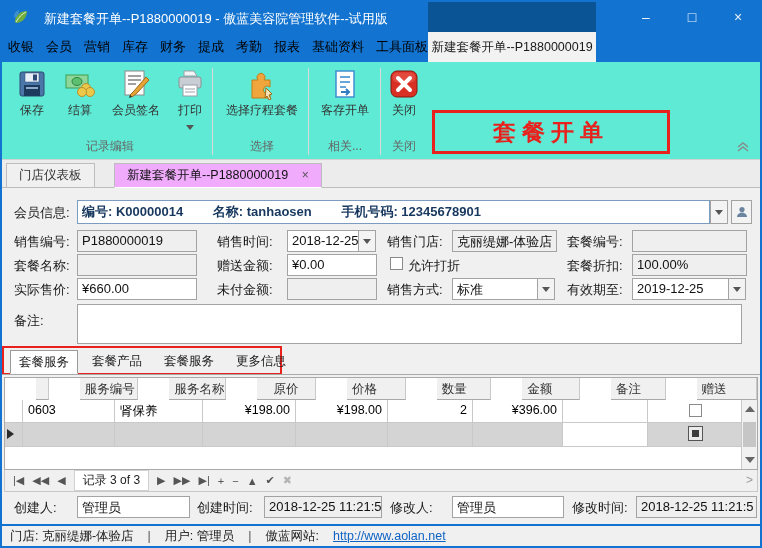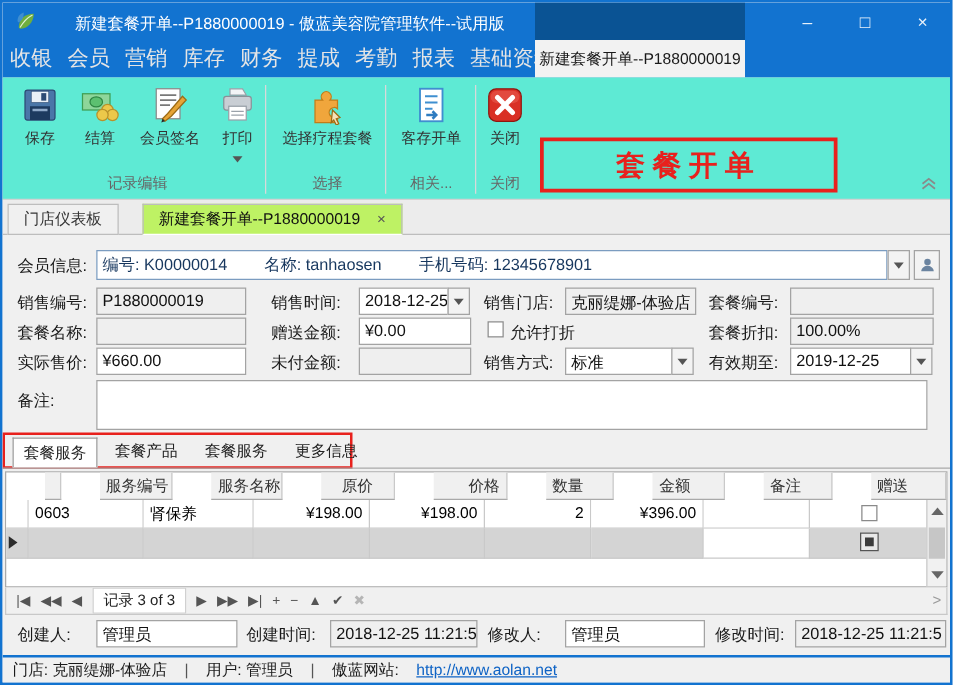--- a/index.html
+++ b/index.html
@@ -4,28 +4,28 @@
 <style>
   * { margin:0; padding:0; box-sizing:border-box; }
   html,body { width:762px; height:548px; }
   body { font-family:"Liberation Sans","DejaVu Sans",sans-serif; }
   #app { position:relative; width:762px; height:548px; border:2px solid #1273d0;
          background:#f0f0f0; overflow:hidden; }
   .abs { position:absolute; }
 
   
   .titlebar { position:absolute; left:0; top:0; width:758px; height:30px; background:#1273d0; }
-  .titlebar .ttl { position:absolute; left:42px; top:8px; color:#fff; font-size:13px; white-space:nowrap;margin-left:16px; }
+  .titlebar .ttl { position:absolute; left:42px; top:8px; color:#fff; font-size:13px; white-space:nowrap; }
   .tb-darkblock { position:absolute; left:426px; top:0; width:168px; height:30px; background:#0a5394; }
   .winbtn { position:absolute; top:0; width:44px; height:30px; color:#e8f1fa; font-size:14px;
             text-align:center; line-height:30px; }
 
   
   .menubar { position:absolute; left:0; top:30px; width:758px; height:30px; background:#1273d0; display:flex; }
-  .menuitem { color:#e5e5e5; font-size:17px; line-height:30px; padding:0 6px; white-space:nowrap; }
+  .menuitem { color:#000000; font-size:13px; line-height:30px; padding:0 6px; white-space:nowrap; }
   .menutab-active { position:absolute; left:426px; top:0; width:168px; height:30px; background:#f2f2f2;
                     color:#1a1a1a; font-size:12.5px; line-height:30px; text-align:center; white-space:nowrap; }
 
   
   .ribbon { position:absolute; left:0; top:60px; width:758px; height:98px; background:#5eead4;
             border-bottom:1px solid #d2d2d2; }
   .rbtn { position:absolute; top:6px; text-align:center; font-size:12px; color:#333; cursor:default; }
   .rbtn .ric { display:block; margin:0 auto 2px auto; width:32px; height:32px; }
   .rgroup { position:absolute; bottom:4px; text-align:center; font-size:12px; color:#666; }
   .rsep { position:absolute; top:6px; bottom:4px; width:1px; background:#d9d9d9; }
@@ -34,33 +34,33 @@
   .annot-text { color:#e8211d; font-size:23px; font-weight:bold; letter-spacing:6px; }
   .caret-down { display:inline-block; width:0; height:0; border-left:4px solid transparent;
                 border-right:4px solid transparent; border-top:5px solid #555; }
 
   
   .doctabs { position:absolute; left:0; top:158px; width:758px; height:28px; background:#ececec;
              border-bottom:1px solid #bdbdbd; }
   .dtab { position:absolute; top:3px; height:25px; font-size:12.5px; line-height:23px; padding:0 12px;
           white-space:nowrap; }
   .dtab-inactive { left:4px; background:#f0f0f0; border:1px solid #bdbdbd; color:#333; }
-  .dtab-active { left:112px; background:#bef264; border:1px solid #bdbdbd; border-bottom:1px solid #fff;
+  .dtab-active { left:112px; background:#f0abfc; border:1px solid #bdbdbd; border-bottom:1px solid #fff;
                  color:#111; }
   .dtab-close { display:inline-block; margin-left:10px; color:#555; font-size:12px; }
 
   
   .formarea { position:absolute; left:0; top:186px; width:758px; height:336px; background:#f0f0f0; }
   .lbl { position:absolute; font-size:13px; color:#1a1a1a; white-space:nowrap; }
   .fld { position:absolute; height:22px; border:1px solid #a3a3a3; background:#fff; font-size:13px;
          color:#111; padding:2px 4px; white-space:nowrap; overflow:hidden; }
   .ro  { background:#efefef; }
   .ddbtn { position:absolute; width:18px; height:22px; border:1px solid #a3a3a3; background:#f3f3f3;
            display:flex; align-items:center; justify-content:center; }
-  .membercombo { border:1px solid #7b9cc0; font-weight:normal; color:#17375e; }
+  .membercombo { border:1px solid #7b9cc0; font-weight:bold; color:#17375e; }
   .membercombo span { margin-right:26px; }
   .cb { position:absolute; width:13px; height:13px; border:1px solid #8a8a8a; background:#fff; }
   .cblabel { position:absolute; font-size:13px; color:#1a1a1a; }
 
   
   .subtab-redbox { position:absolute; left:0px; top:158px; width:280px; height:29px; border:2px solid #e8211d; }
   .stab { position:absolute; top:162px; height:24px; font-size:12.5px; line-height:22px; padding:0 8px;
           color:#222; white-space:nowrap; }
   .stab-active { background:#fff; border:1px solid #9a9a9a; border-bottom:1px solid #fff; }
   .tabline { position:absolute; left:0; top:186px; width:758px; height:1px; background:#a9a9a9; }
@@ -307,21 +307,21 @@
     <div class="stab" style="left:154px">套餐服务</div>
     <div class="stab" style="left:226px">更多信息</div>
     <div class="tabline"></div>
 
     <div class="grid">
       <div class="grow ghead">
         <div class="gcell gind"></div>
         <div class="gcell gc1">服务编号</div>
         <div class="gcell gc2" style="text-align:left">服务名称</div>
         <div class="gcell gc3" style="text-align:center">原价</div>
-        <div class="gcell gc4" style="text-align:right">价格</div>
+        <div class="gcell gc4" style="text-align:left">价格</div>
         <div class="gcell gc5" style="text-align:left">数量</div>
         <div class="gcell gc6" style="text-align:left">金额</div>
         <div class="gcell gc7">备注</div>
         <div class="gcell gc8" style="text-align:left">赠送</div>
       </div>
       <div class="grow gr1">
         <div class="gcell gind"></div>
         <div class="gcell gc1">0603</div>
         <div class="gcell gc2">肾保养</div>
         <div class="gcell gc3">¥198.00</div>

